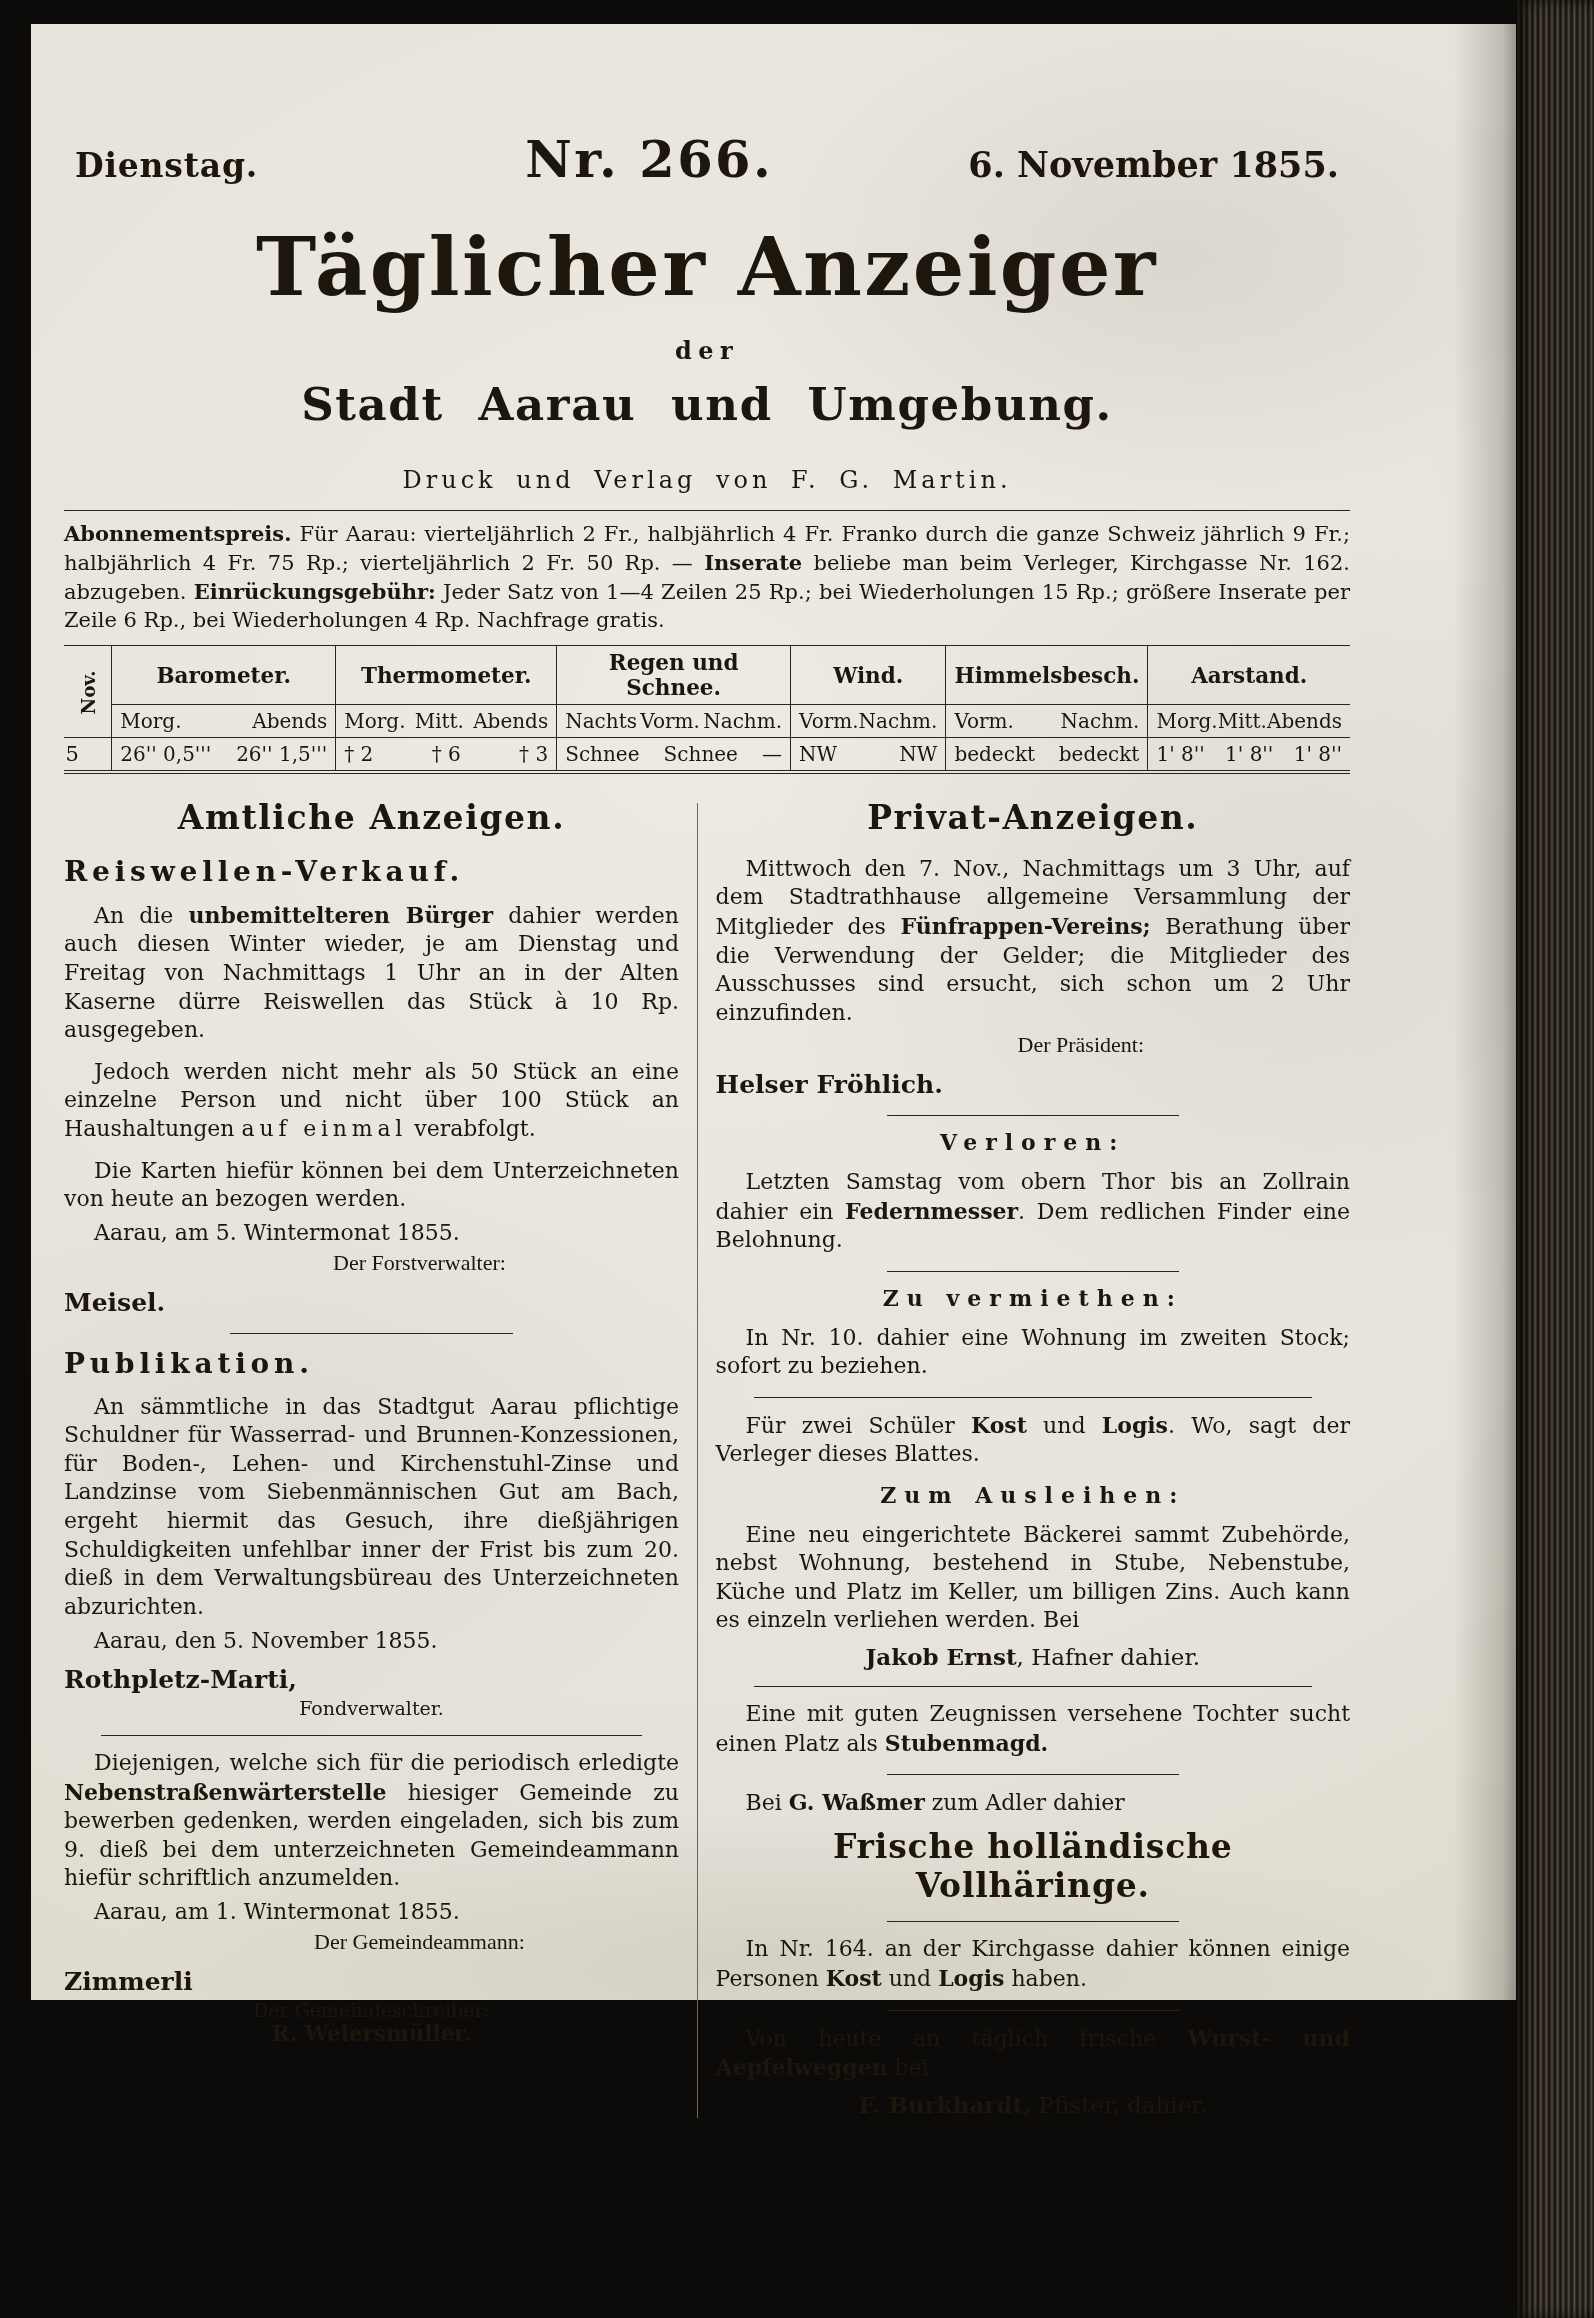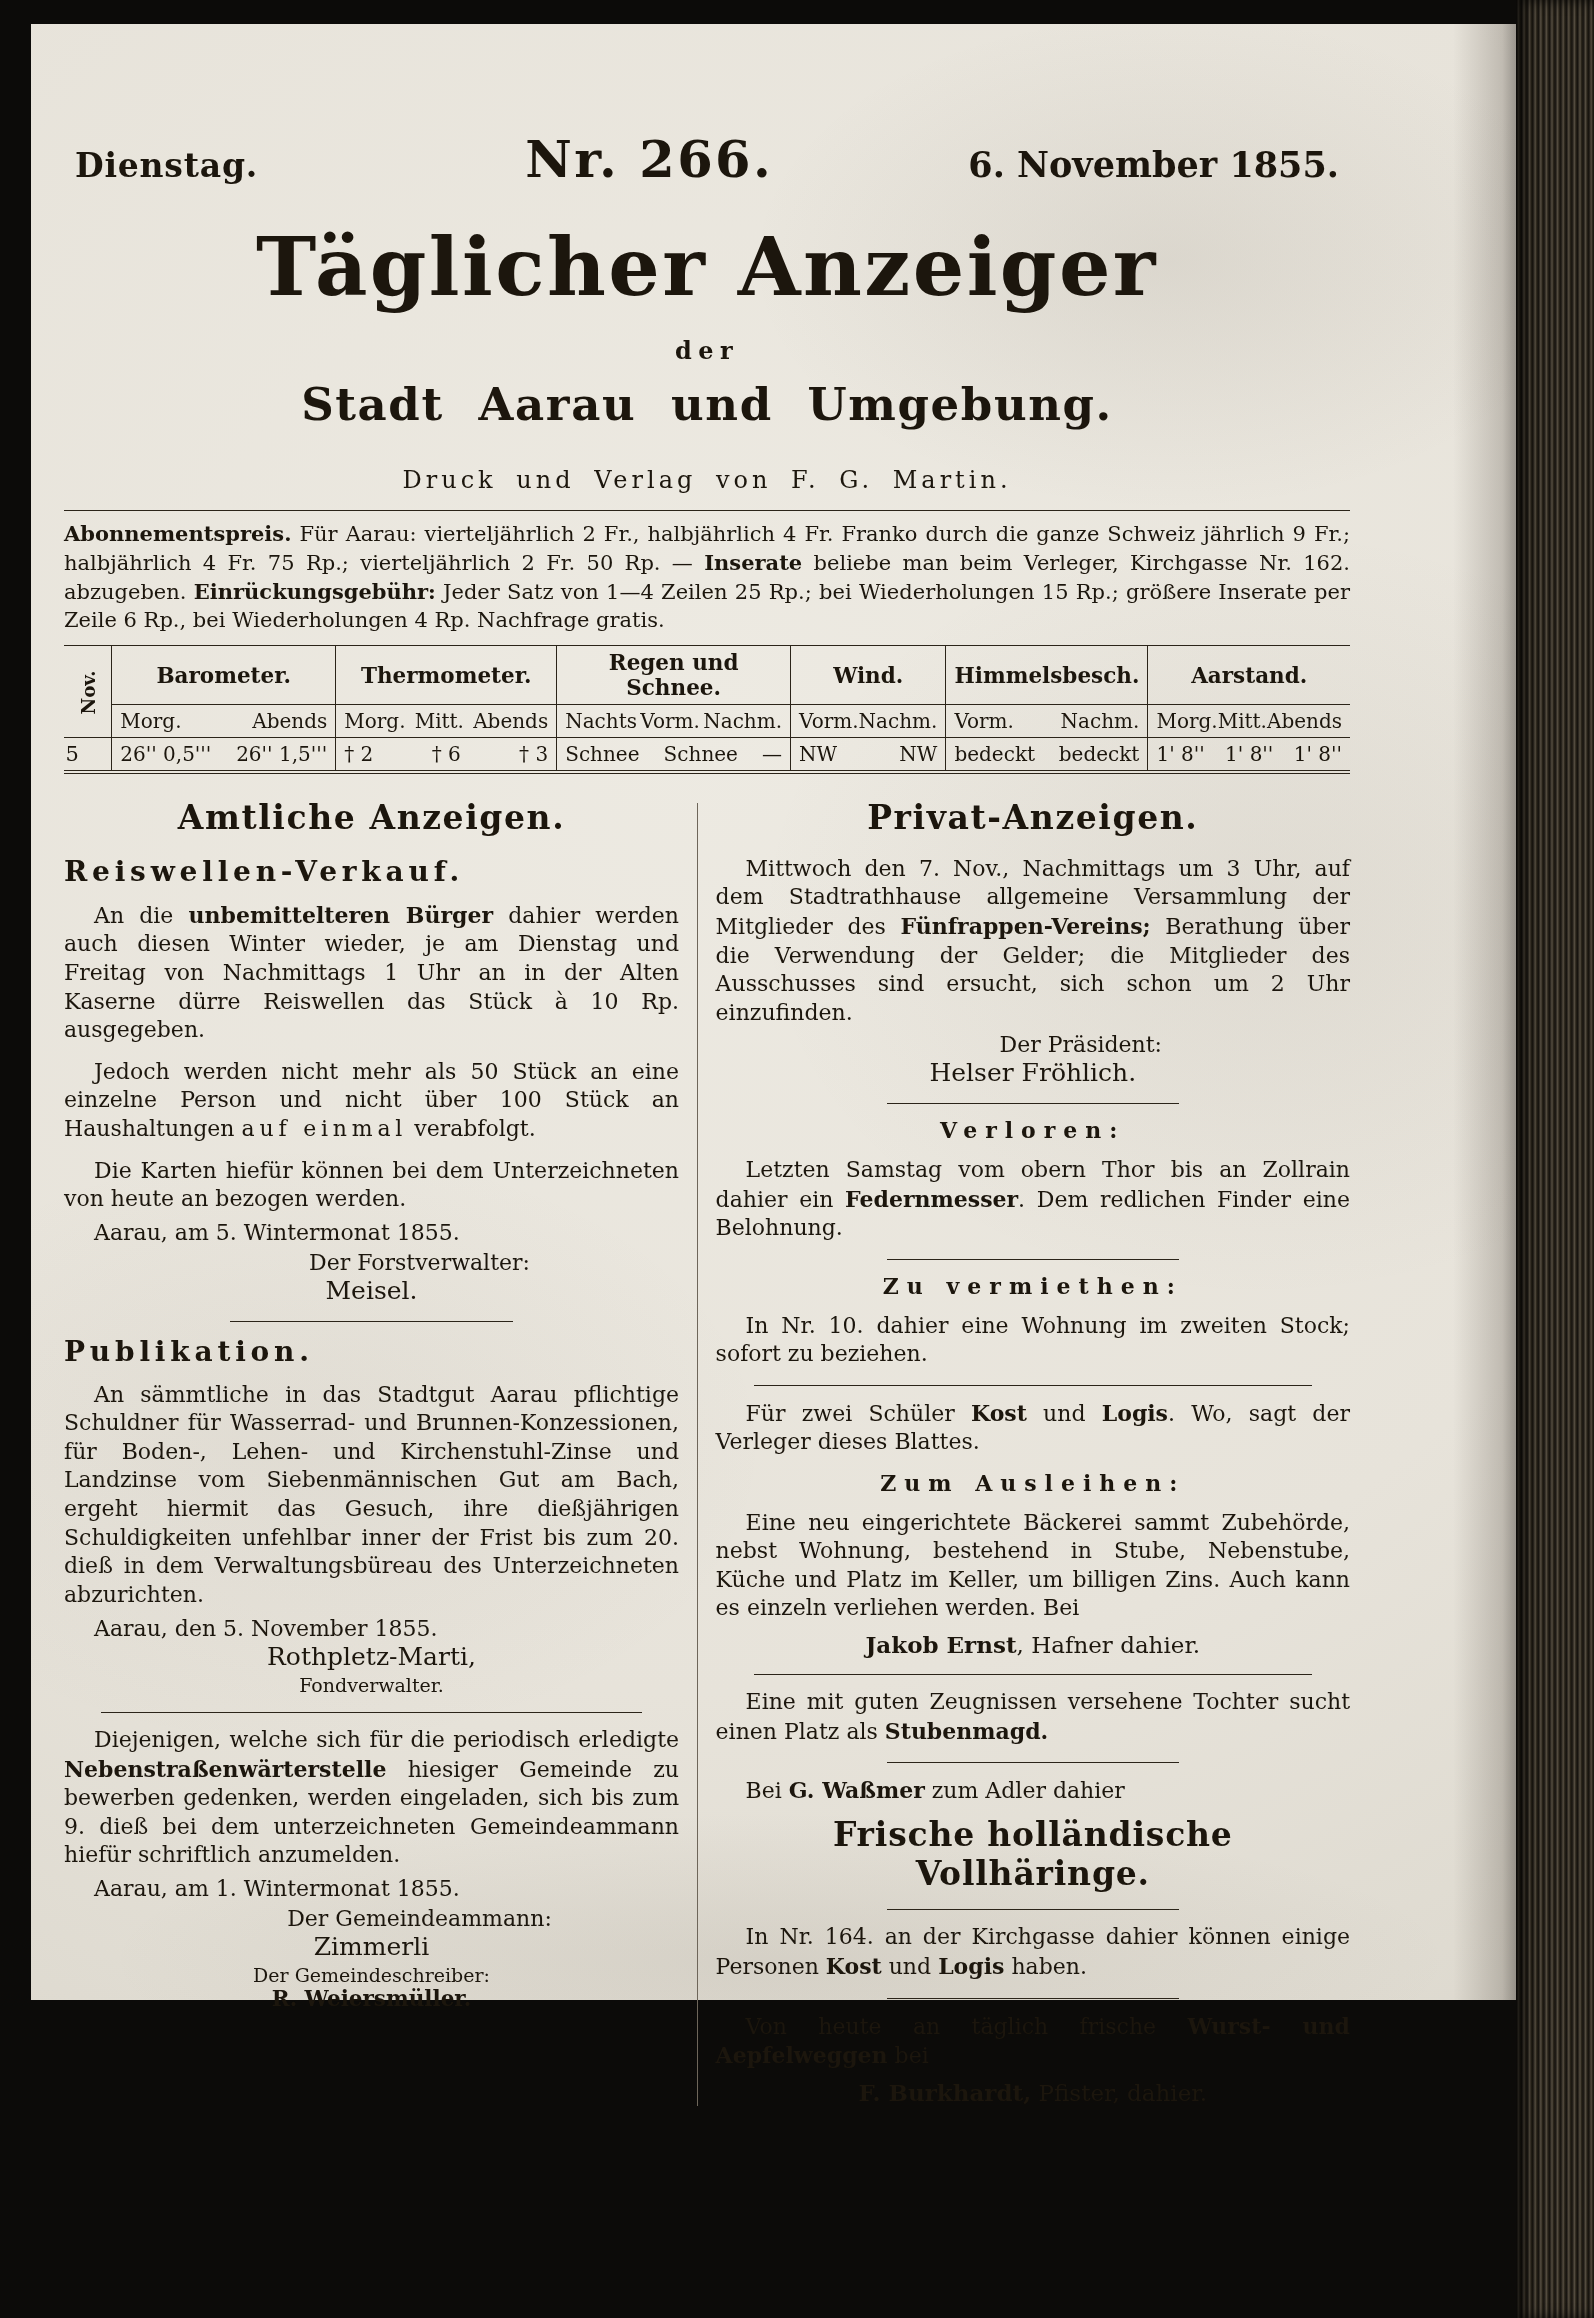--- a/index.html
+++ b/index.html
@@ -66,22 +66,22 @@
   .cols { display:flex; margin-top:24px; align-items:stretch; }
   .colL { width:615px; }
   .vrule { width:1.6px; background:#6e665a; margin:4.8px 17.5px 0 17.5px; }
   .colR { flex:1; }
   .sec-title { text-align:center; font-size:33px; font-weight:bold; letter-spacing:1.6px; margin-bottom:17.5px; }
   .art-title { font-size:28px; font-weight:bold; letter-spacing:4.8px; margin:12.8px 0 11px; }
   p.body { font-size:22px; line-height:1.3; text-align:justify; text-indent:30px; margin-top:13px; }
   p.body b { font-weight:bold; }
   .sperr { letter-spacing:4.8px; }
   .dateline { font-size:22px; margin-top:6.4px; text-indent:30px; }
-  .sig-role { text-align:center; font-size:22px; margin-top:4.8px; padding-left:96px; }
-  .sig-name { text-align:center; font-size:25px; font-weight:normal; margin-top:1px; }
+  .sig-role { text-align:center; font-size:22px; margin-top:4.8px; padding-left:96px;font-family:Liberation Serif, serif; }
+  .sig-name { text-align:left; font-size:25px; font-weight:bold; margin-top:12px; }
   .sig-role-sm { text-align:center; font-size:19px; margin-top:3.2px; }
   .sig-name-sm { text-align:center; font-size:21.5px; font-weight:bold; }
   .sig-line { text-align:center; font-size:23px; margin-top:8px; }
   .sig-line b { font-weight:bold; }
   hr.divider { border:none; border-top:1.6px solid #2b2419; width:46%; margin:16px auto 11px auto; }
   hr.divider-wide { width:88%; }
   .ad-heading { text-align:center; font-size:22px; letter-spacing:8px; margin:12.8px 0 6.4px; }
   .headline-lg { text-align:center; font-size:33px; font-weight:bold; margin:9.6px 0 3.2px; letter-spacing:0.8px; }
 </style>
 </head>

